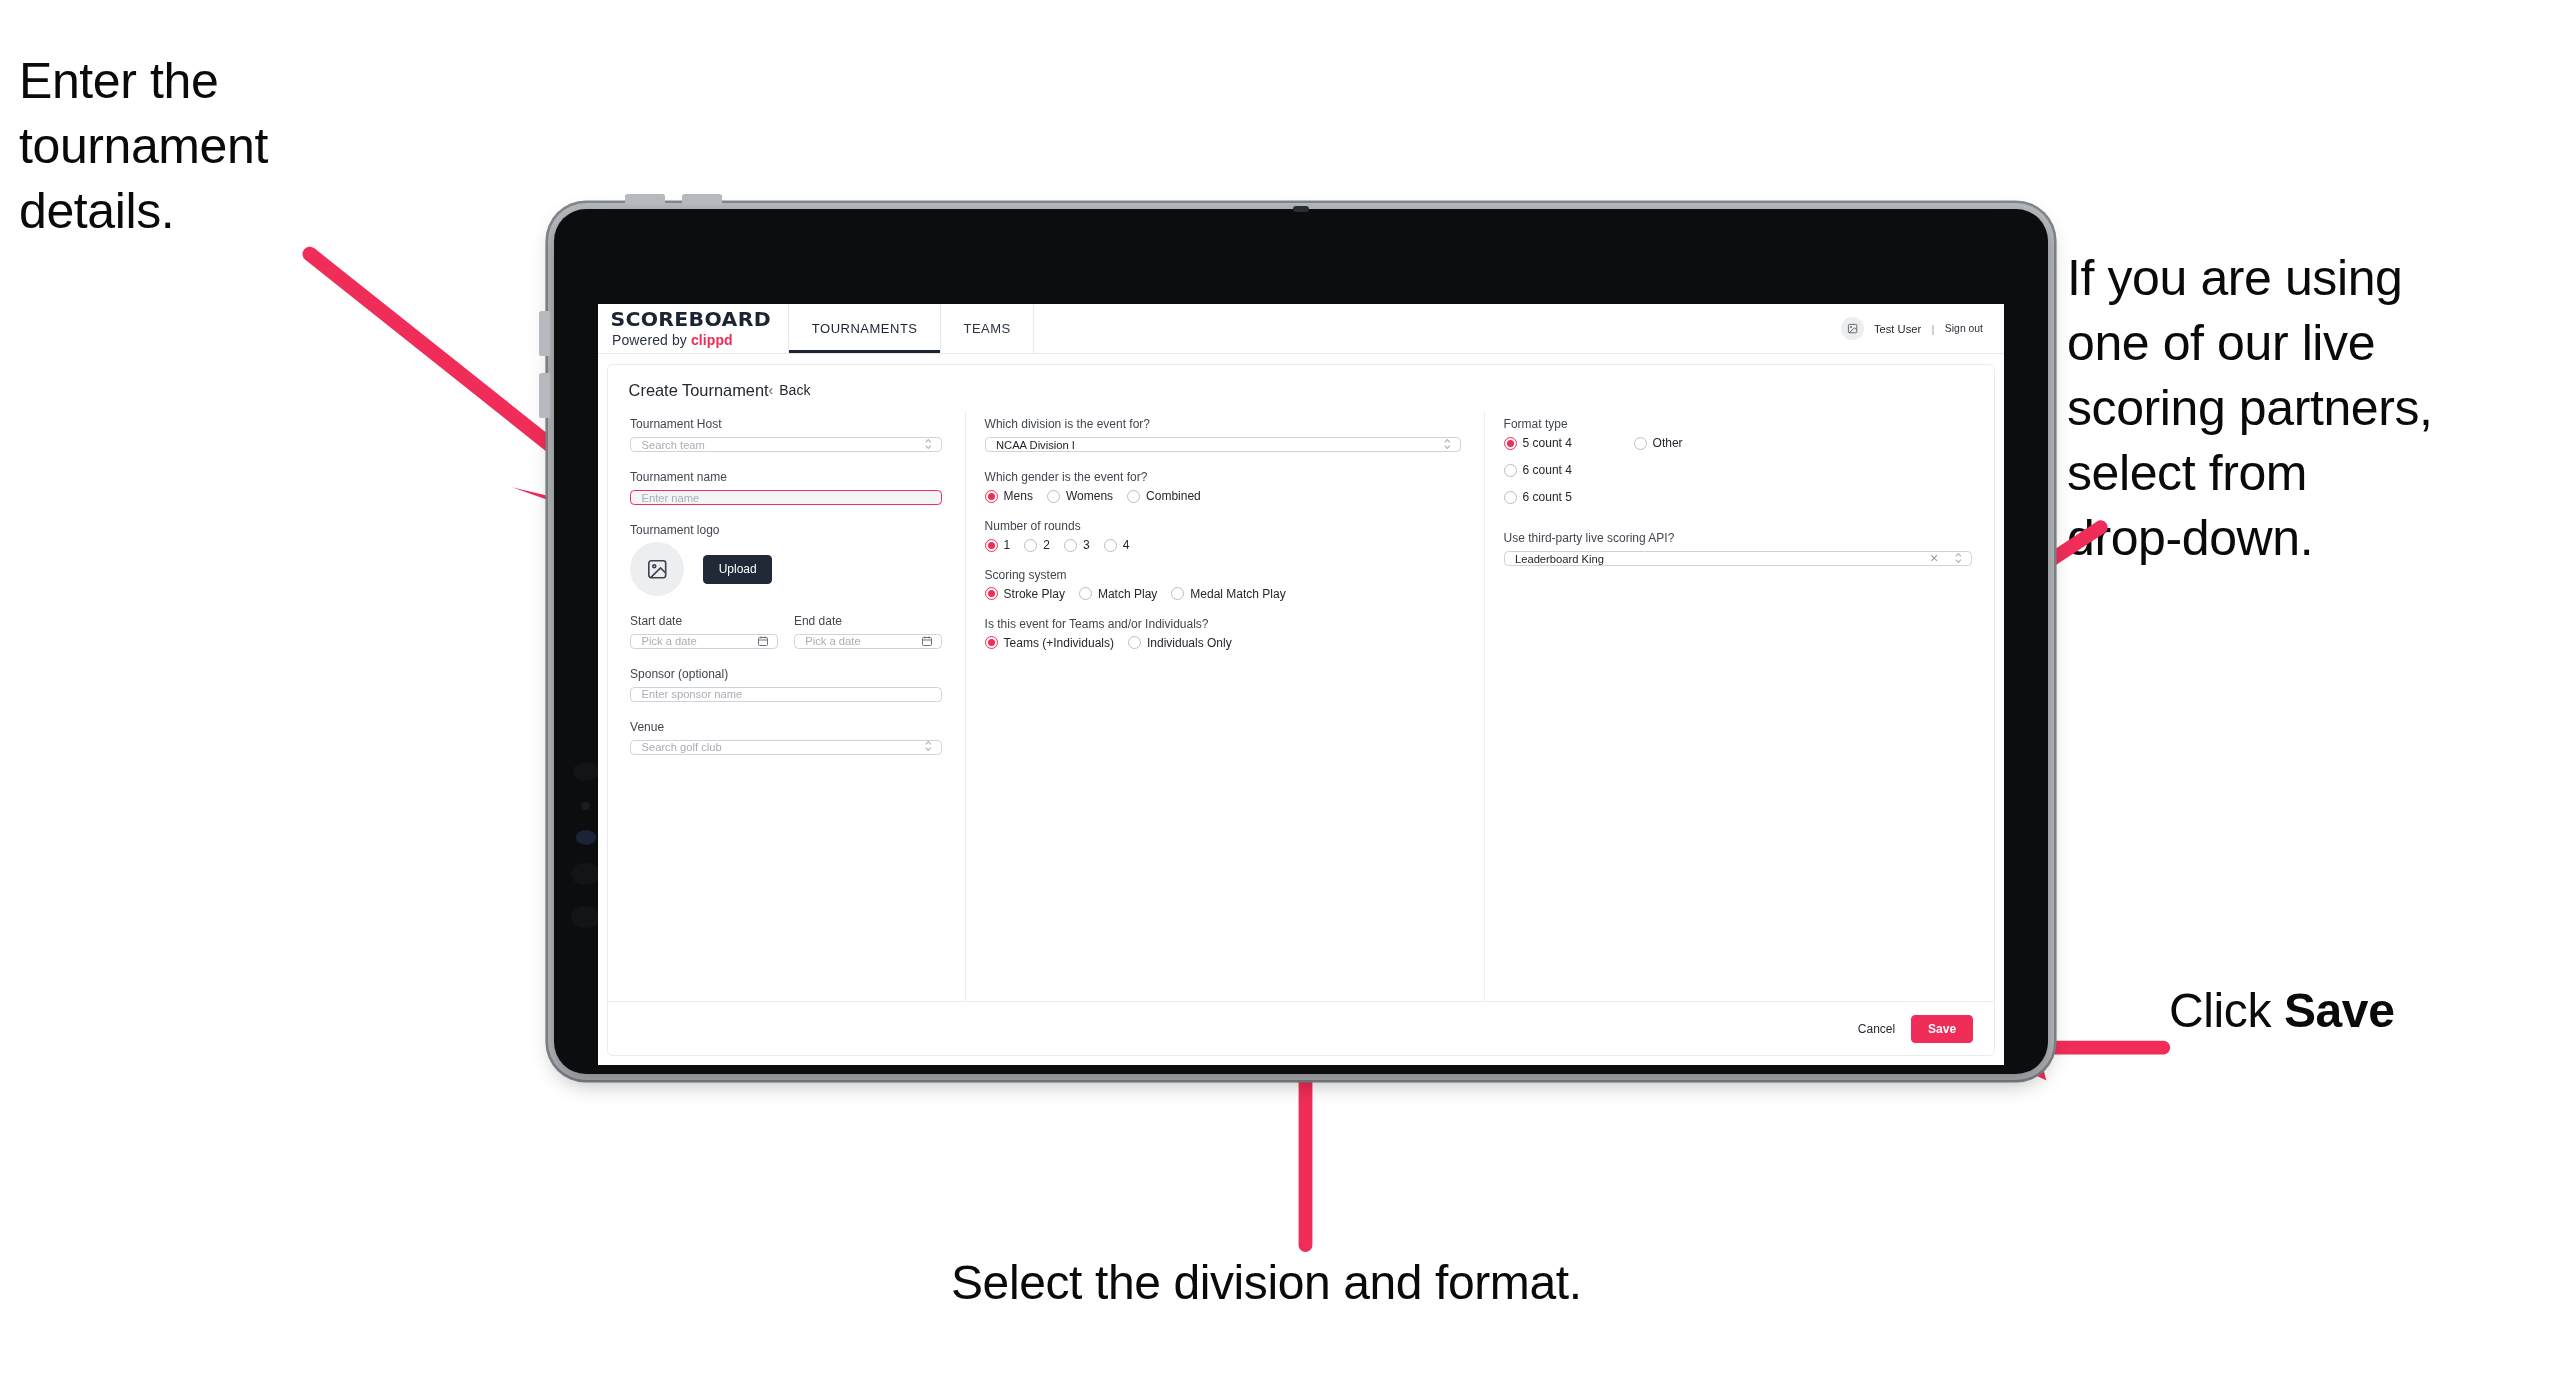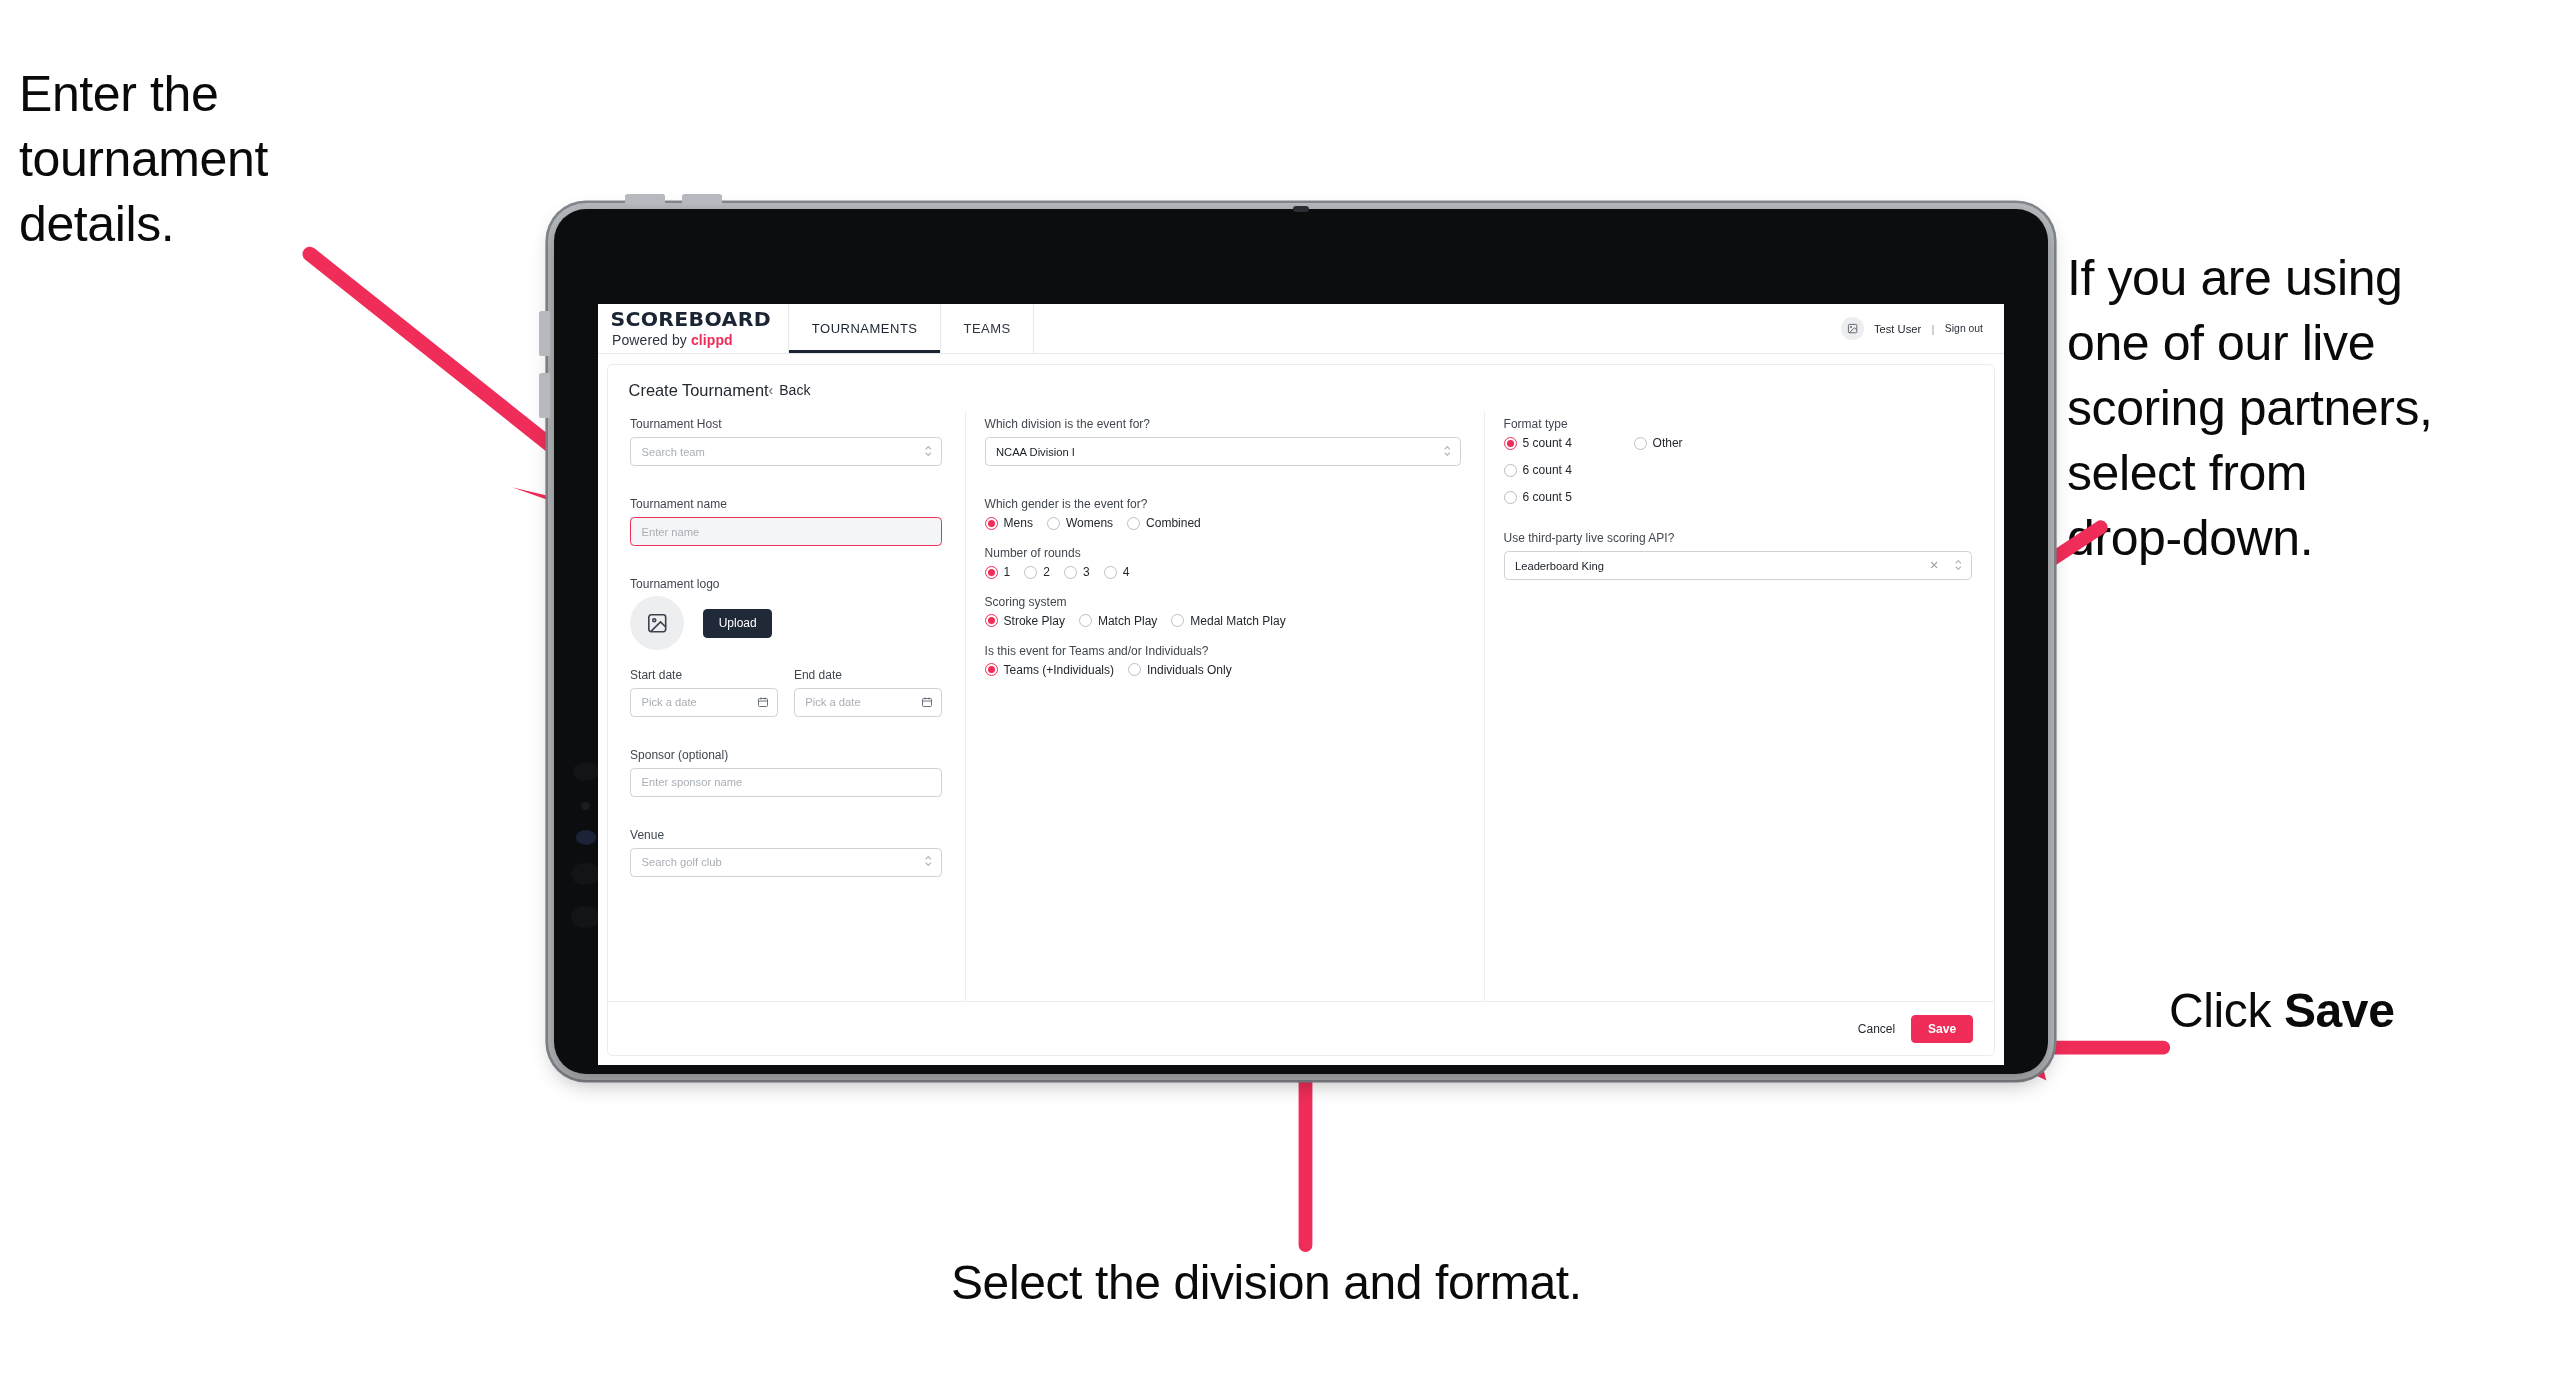--- a/index.html
+++ b/index.html
@@ -14,21 +14,21 @@
   
   .annot {
     position: absolute;
     color: #0a0a0a;
     font-family: "Liberation Sans", sans-serif;
     font-size: 50px;
     line-height: 1.30;
     letter-spacing: -0.4px;
     white-space: pre-line;
   }
-  #annot-enter-details { left: 19px; top: 62px; width: 372px; }
+  #annot-enter-details { left: 19px; top: 49px; width: 372px; }
   #annot-live-scoring  { left: 2067px; top: 246px; width: 484px; }
   #annot-click-save    { left: 2169px; top: 980px; width: 363px; font-size: 48px; }
   #annot-click-save .bold { font-weight: bold; }
   #annot-select-div    { left: 951px; top: 1252px; width: 865px; font-size: 48px; }
 
   .arrow { position: absolute; pointer-events: none; }
 
   
   #tablet {
     position: absolute;
@@ -124,24 +124,24 @@
   #col-left   { width: 358px; border-right:0.9px solid #ebedef; }
   #col-middle { width: 519px; border-right:0.9px solid #ebedef; padding-left:19px;}
   #col-right  { flex:1; padding-left:19px; }
 
   .field-label {
     font-size:12px; color:#41474f; margin-bottom:6px; display:block;
   }
   .tight { margin-bottom:5.2px; }
 
   .input {
-    width:100%; height:29px; border:0.9px solid #cfd3d8; border-radius:4.3px;
+    width:100%; height:15px; border:0.9px solid #cfd3d8; border-radius:4.3px;
     background:#fff; display:flex; align-items:center;
     padding: 0 8.6px 0 10.4px; font-size:11.2px; color:#20252b;
-    margin-bottom: 31px;
+    margin-bottom: 18px;
     justify-content: center;
   }
   .input.ph { color:#a9aeb5; }
   .input.filled-grey { background:#f4f5f6; border-color:#e3e5e8; }
   .input.focus { border-color:#ef2d58; }
   .input .val { flex:1; overflow:hidden; white-space:nowrap; }
   .stepper { color:#b0b5bb; font-size:11.2px; line-height:1; margin-left:7px; }
   .cal-ico { color:#5c636d; margin-left:7px; display:flex; }
   .clear-x { color:#9aa0a7; font-size:11.2px; margin-right:7.8px; }
 

